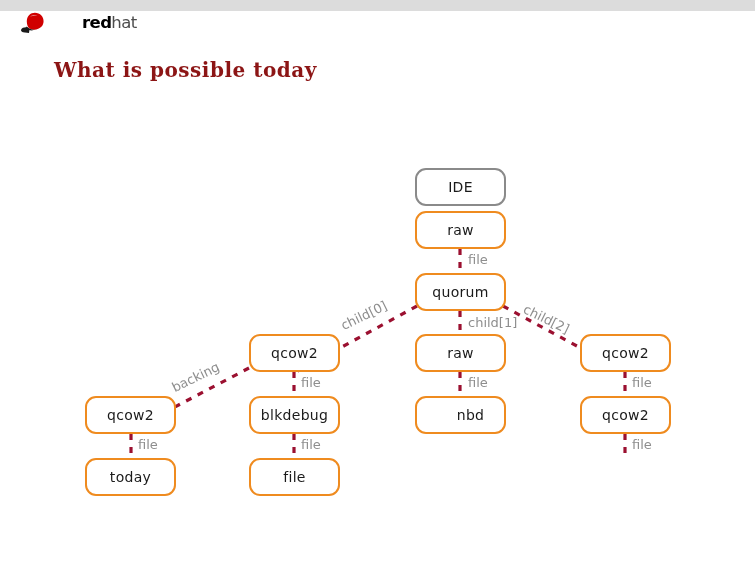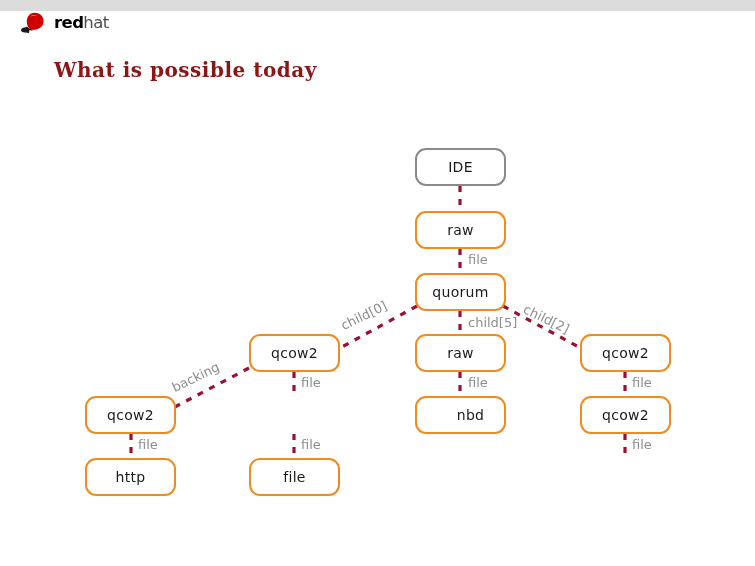--- a/index.html
+++ b/index.html
@@ -27,20 +27,21 @@
     left: 0; top: 11px;
     width: 755px; height: 25px;
     background: #ffffff;
   }
   #logo {
     position: absolute;
     left: 20px; top: 11px;
     height: 24px;
     display: flex;
     align-items: center;
+    gap: 28px;
   }
   #logo-mark {
     width: 30px; height: 22px;
     position: relative;
     margin-right: 4px;
   }
   #logo-wordmark {
     font-family: "DejaVu Sans", sans-serif;
     font-size: 16.5px;
     letter-spacing: -0.6px;
@@ -87,20 +88,21 @@
     align-items: center;
     justify-content: center;
     font-family: "DejaVu Sans", sans-serif;
     font-size: 14px;
     color: #1a1a1a;
     letter-spacing: 0.3px;
     z-index: 3;
   }
   .node.root {
     border-color: #8a8a8a;
+    margin-top: 20px;
   }
 
   .edge-label {
     position: absolute;
     font-family: "DejaVu Sans", sans-serif;
     font-size: 13px;
     color: #8e8e8e;
     white-space: nowrap;
     z-index: 4;
   }
@@ -144,27 +146,28 @@
       <line x1="294" y1="434" x2="294" y2="458" stroke="#9b1030" stroke-width="3.2" stroke-linecap="butt" stroke-dasharray="6 7"></line>
       <line x1="625" y1="434" x2="625" y2="458" stroke="#9b1030" stroke-width="3.2" stroke-linecap="butt" stroke-dasharray="6 7"></line>
     </svg>
 <div class="node root" style="left: 415px; top: 148px;">IDE</div>
     <div class="node" style="left: 415px; top: 211px;">raw</div>
     <div class="node" style="left: 415px; top: 273px;">quorum</div>
     <div class="node" style="left: 249px; top: 334px;">qcow2</div>
     <div class="node" style="left: 415px; top: 334px;">raw</div>
     <div class="node" style="left: 580px; top: 334px;">qcow2</div>
     <div class="node" style="left: 85px; top: 396px;">qcow2</div>
+    <div class="node" style="left: 249px; top: 396px;">blkdebug</div>
     <div class="node" style="left: 415px; top: 396px; padding-left: 20px;">nbd</div>
     <div class="node" style="left: 580px; top: 396px;">qcow2</div>
-    <div class="node" style="left: 85px; top: 458px;">http</div>
+    <div class="node" style="left: 85px; top: 458px;">today</div>
     <div class="node" style="left: 249px; top: 458px;">file</div>
     <div class="edge-label" style="left: 468px; top: 252px;">file</div>
     <div class="edge-label rot-up" style="left: 345px; top: 318px;">child[0]</div>
-    <div class="edge-label" style="left: 468px; top: 315px;">child[5]</div>
+    <div class="edge-label" style="left: 468px; top: 315px;">child[1]</div>
     <div class="edge-label rot-down" style="left: 521px; top: 300px;">child[2]</div>
     <div class="edge-label rot-up" style="left: 176px; top: 380px;">backing</div>
     <div class="edge-label" style="left: 301px; top: 375px;">file</div>
     <div class="edge-label" style="left: 468px; top: 375px;">file</div>
     <div class="edge-label" style="left: 632px; top: 375px;">file</div>
     <div class="edge-label" style="left: 138px; top: 437px;">file</div>
     <div class="edge-label" style="left: 301px; top: 437px;">file</div>
     <div class="edge-label" style="left: 632px; top: 437px;">file</div>
   </div>
 

